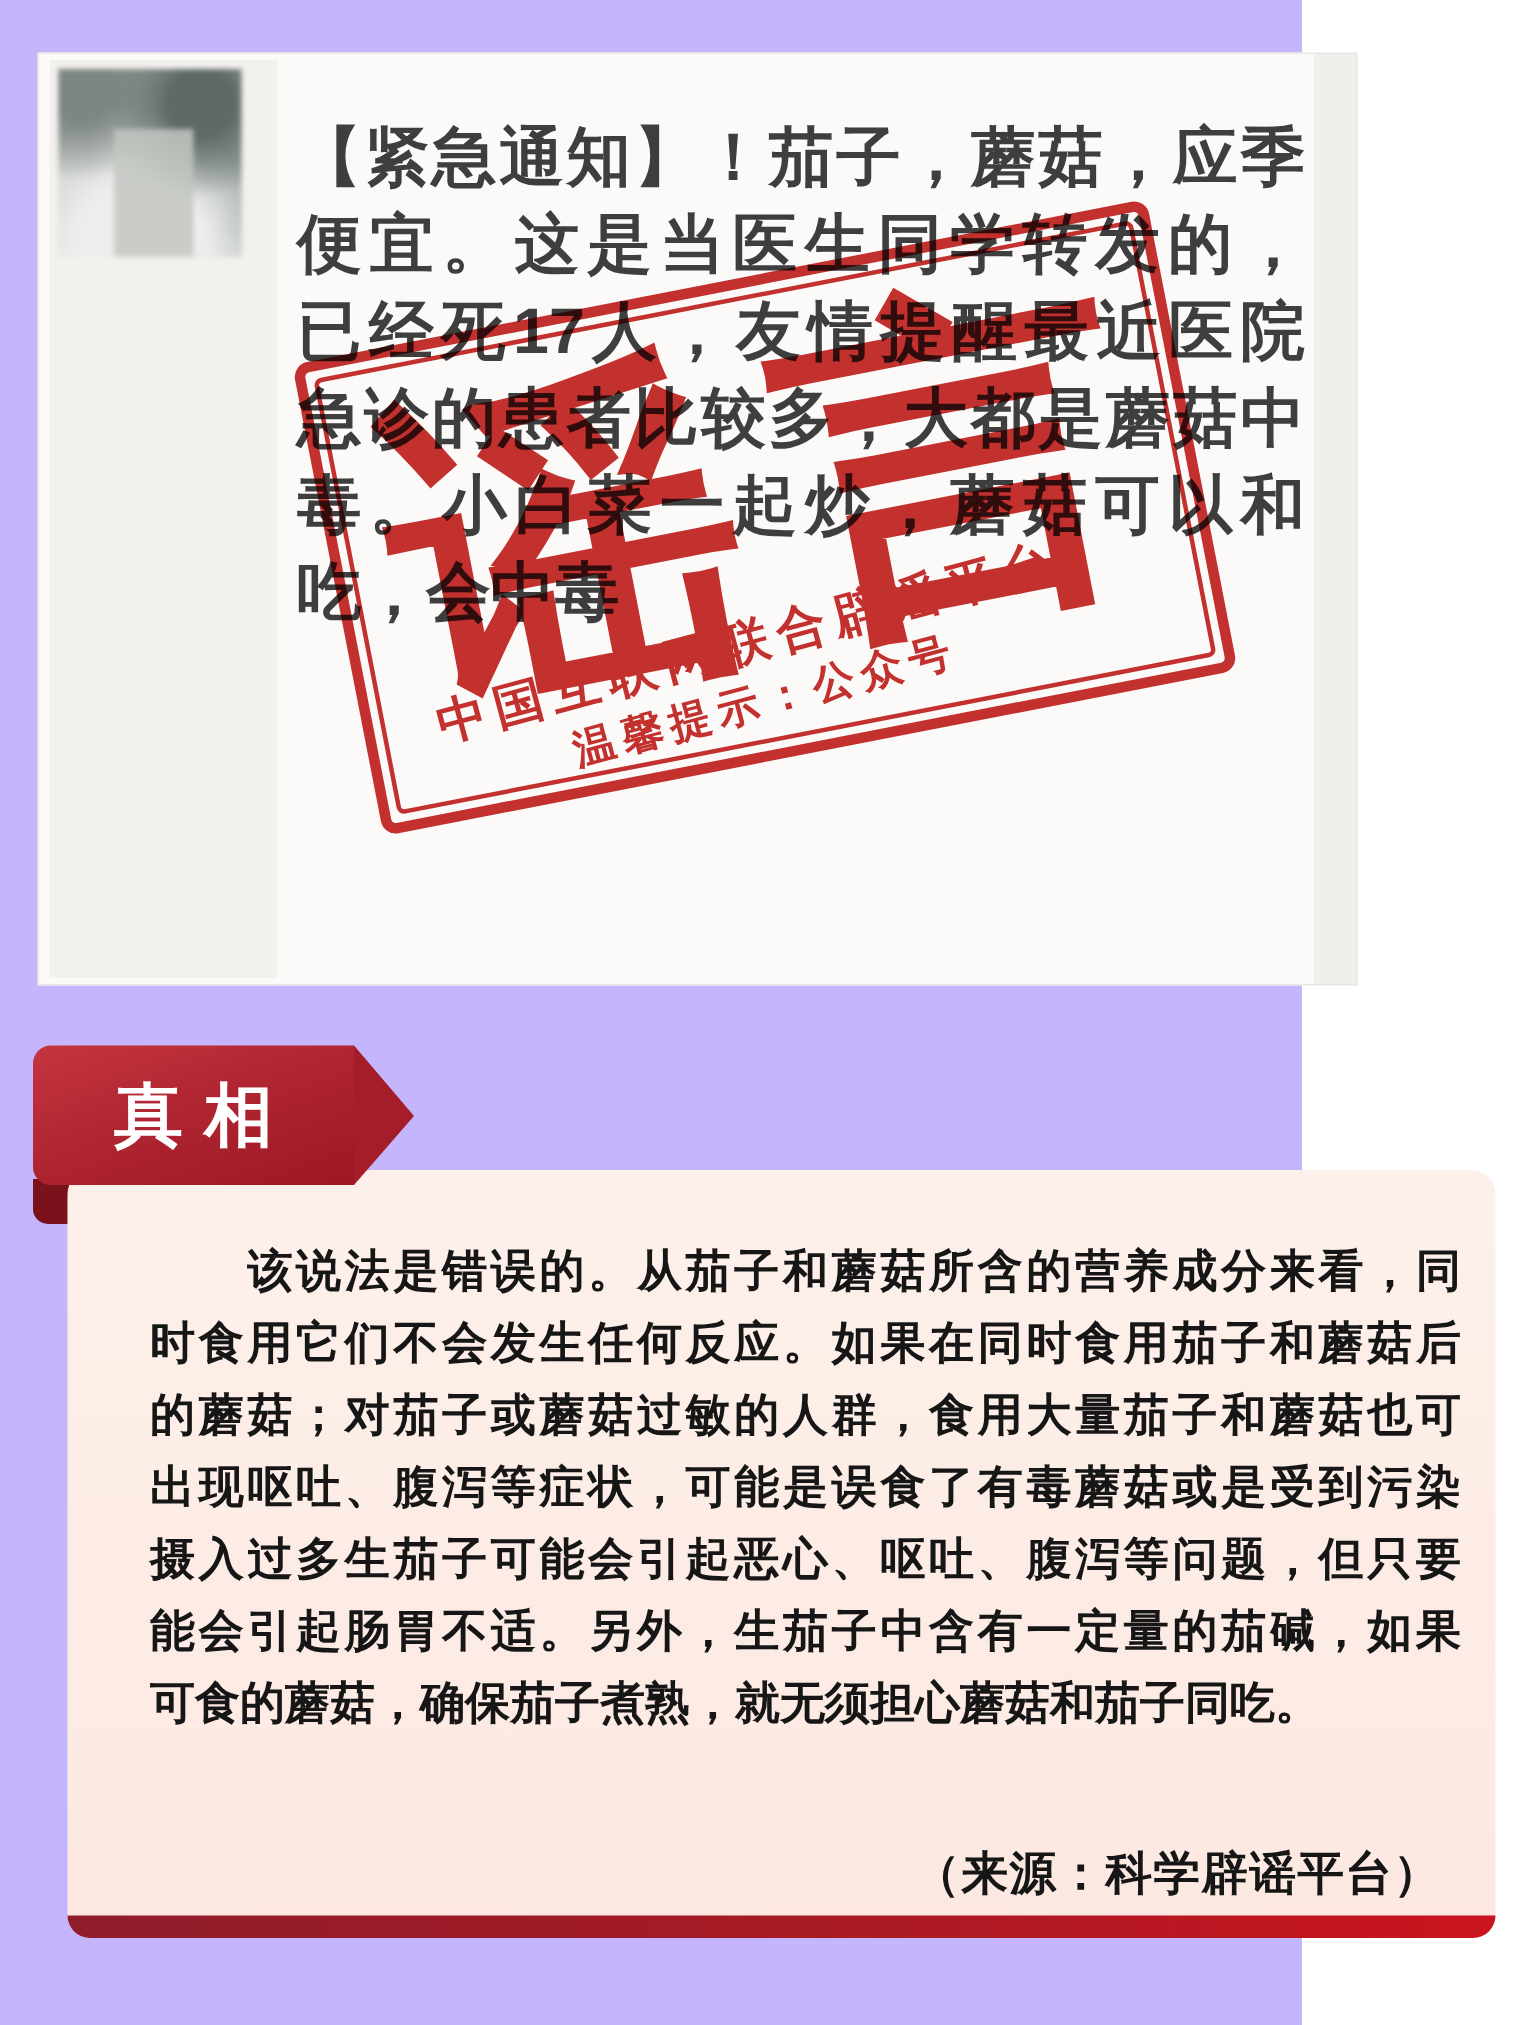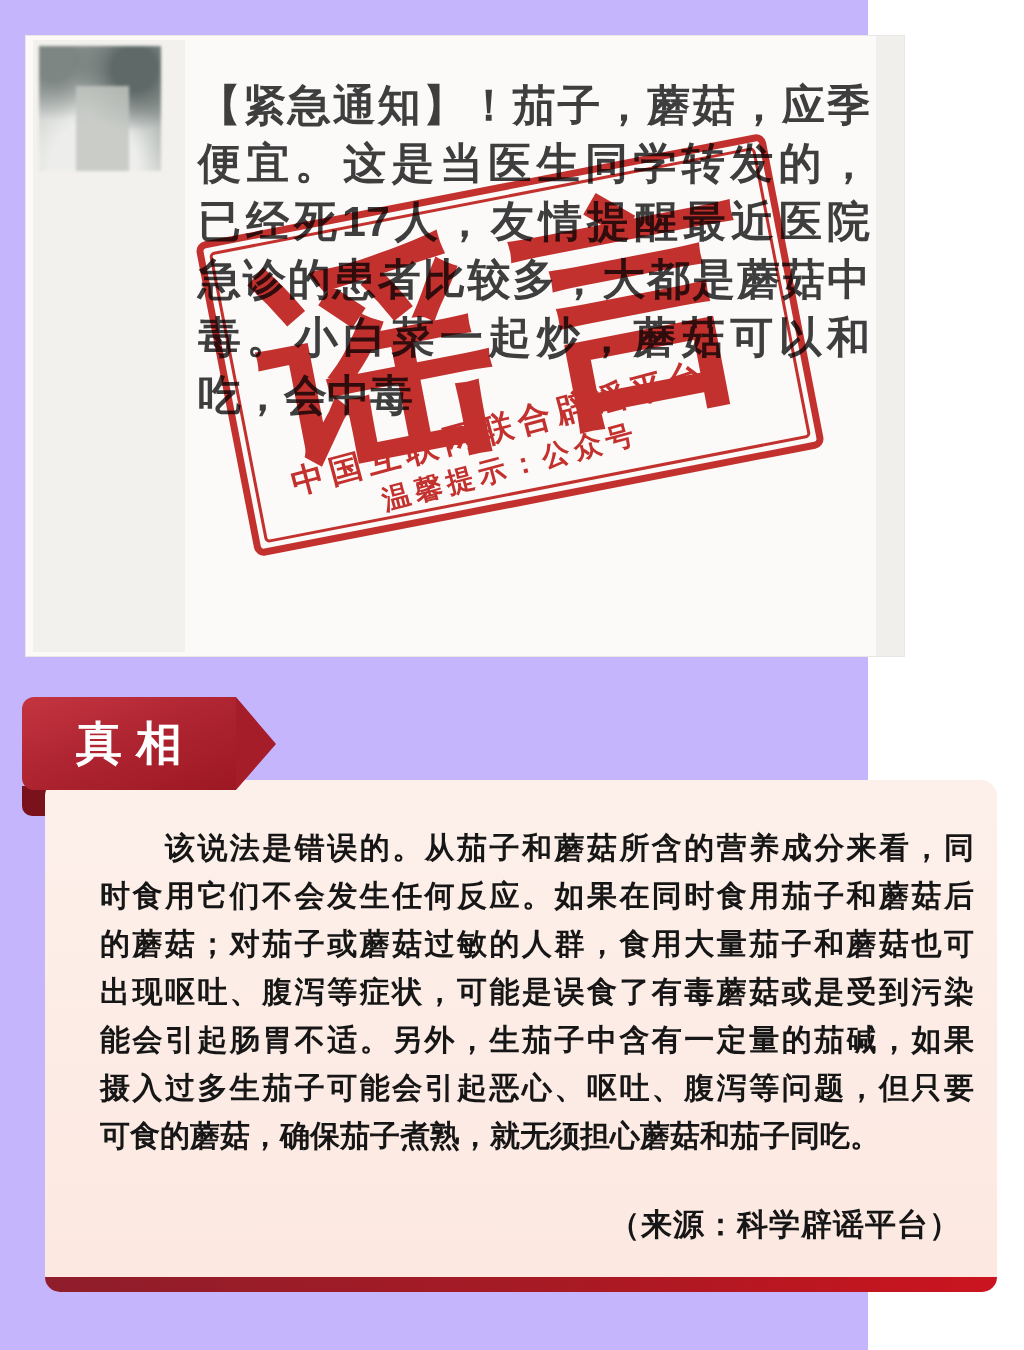--- a/index.html
+++ b/index.html
@@ -46,21 +46,21 @@
   .ribbon-fold { position:absolute; left:22px; top:786px; width:48px; height:30px;
                  background:#7a121c; border-radius:0 0 55% 10px; }
   .truth-box { position:absolute; left:45px; top:780px; width:952px; height:512px;
                background:linear-gradient(180deg,#fdf0ea 0%, #fce8e1 100%);
                border-radius:16px; }
   .truth-body { position:absolute; left:26px; top:44px; width:874px;
                 font-family:"DejaVu Serif","Liberation Serif",serif;
                 font-weight:700; color:#161616; font-size:30px; line-height:48px;margin-left:29px; }
   .truth-body .tline { text-align:justify; text-align-last:justify; white-space:nowrap; }
   .truth-body .tline.no-justify { text-align-last:left; }
-  .truth-source { position:absolute; right:36px; top:424px;
+  .truth-source { position:absolute; right:36px; top:448px;
                   font-family:"DejaVu Serif","Liberation Serif",serif;
                   font-weight:700; color:#161616; font-size:31px; letter-spacing:1px; }
   .truth-bar { position:absolute; left:0; bottom:0; width:100%; height:15px;
                background:linear-gradient(90deg,#8f1d2b 0%, #a81a24 55%, #cb141f 100%);
                border-radius:0 0 16px 16px; }
   .ribbon { position:absolute; left:22px; top:697px; width:214px; height:93px;
             background:linear-gradient(160deg,#c43540 0%, #b02532 45%, #9c1823 100%);
             border-radius:12px 0 0 12px; display:flex; align-items:center; justify-content:center; }
   .ribbon-tip { position:absolute; left:214px; top:0; width:0; height:0;
                 border-top:47px solid transparent; border-bottom:46px solid transparent;
@@ -96,22 +96,22 @@
 
   <section>
     <div class="ribbon-fold"></div>
 
     <div class="truth-box">
       <div class="truth-body">
         <div class="tline">　　该说法是错误的。从茄子和蘑菇所含的营养成分来看，同</div>
         <div class="tline">时食用它们不会发生任何反应。如果在同时食用茄子和蘑菇后</div>
         <div class="tline">的蘑菇；对茄子或蘑菇过敏的人群，食用大量茄子和蘑菇也可</div>
         <div class="tline">出现呕吐、腹泻等症状，可能是误食了有毒蘑菇或是受到污染</div>
+        <div class="tline">摄入过多生茄子可能会引起恶心、呕吐、腹泻等问题，但只要</div>
         <div class="tline">能会引起肠胃不适。另外，生茄子中含有一定量的茄碱，如果</div>
-        <div class="tline">摄入过多生茄子可能会引起恶心、呕吐、腹泻等问题，但只要</div>
         <div class="tline no-justify">可食的蘑菇，确保茄子煮熟，就无须担心蘑菇和茄子同吃。</div>
       </div>
       <div class="truth-source">（来源：科学辟谣平台）</div>
       <div class="truth-bar"></div>
     </div>
 
     <div class="ribbon">
       <span class="ribbon-label">真相</span>
       <div class="ribbon-tip"></div>
     </div>

